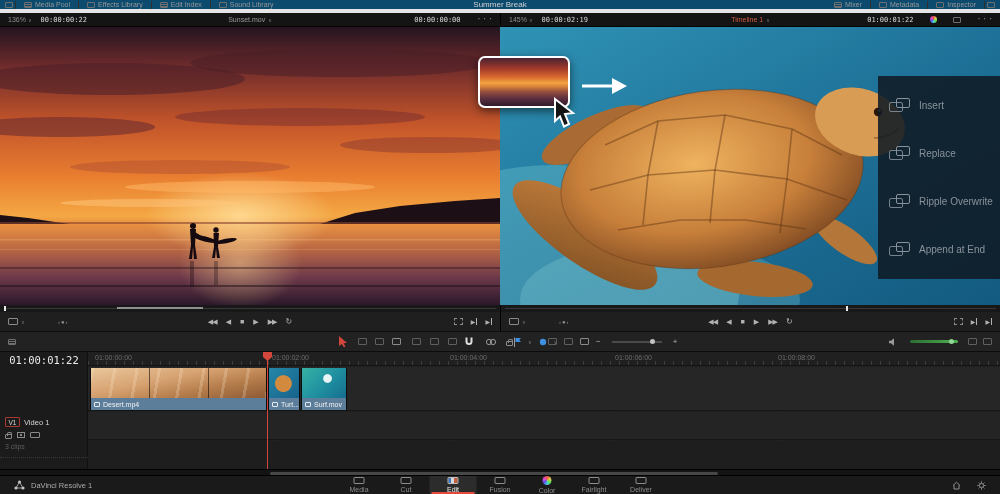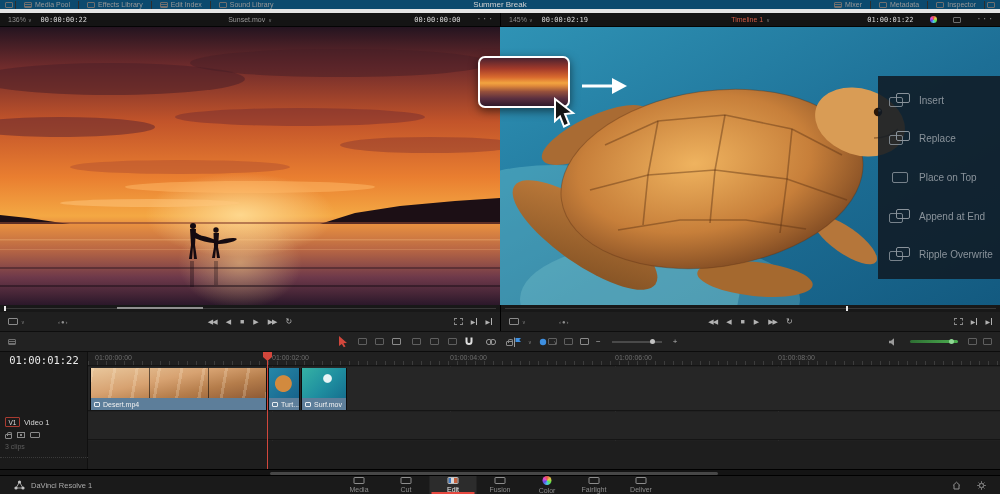--- a/index.html
+++ b/index.html
@@ -355,30 +355,26 @@
   <div class="edit-menu">
     <div class="em-item">
       <span class="em-icon"></span>
       <span>Insert</span>
     </div>
     <div class="em-item">
       <span class="em-icon"></span>
       <span>Replace</span>
     </div>
     <div class="em-item">
-      <span class="em-icon single"></span>
-      <span>Place on Top</span>
+      <span class="em-icon"></span>
+      <span>Ripple Overwrite</span>
     </div>
     <div class="em-item">
       <span class="em-icon"></span>
       <span>Append at End</span>
-    </div>
-    <div class="em-item">
-      <span class="em-icon"></span>
-      <span>Ripple Overwrite</span>
     </div>
   </div>
 
   <div class="scrubrow">
     <div class="scrub">
       <div class="line"></div>
       <div class="mark" style="left:117px; width:86px;"></div>
       <div class="ph" style="left:4px;"></div>
     </div>
     <div class="scrub">

